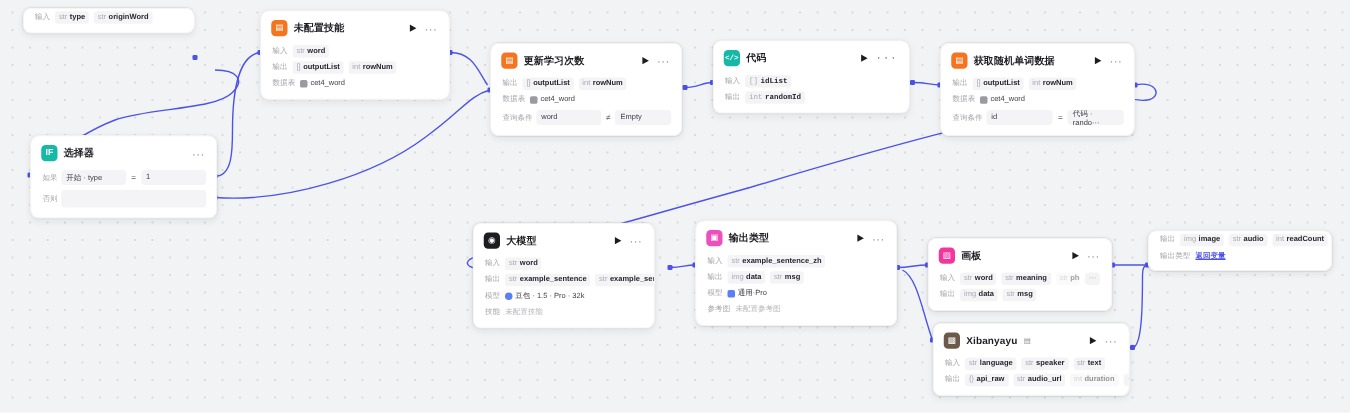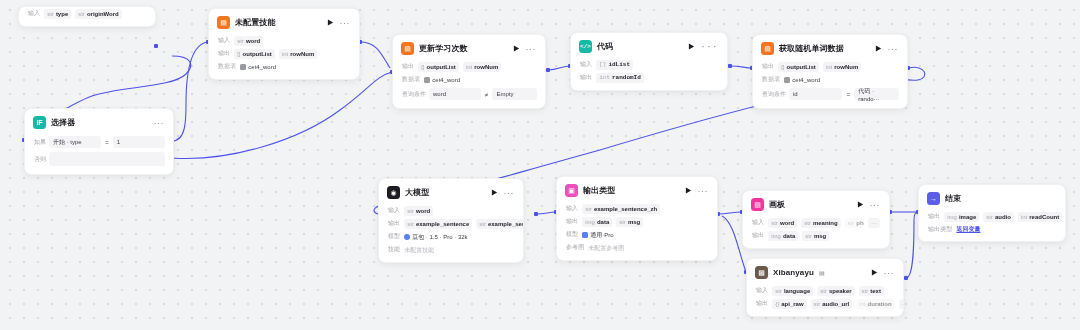--- a/index.html
+++ b/index.html
@@ -527,24 +527,20 @@
         </span>
       <span class="chip" style="opacity:0.5">
           <span class="ty">int</span>
           <span>duration</span>
         </span>
       <span class="more-pill">···</span>
     </div>
   </div>
 
   <div class="node" style="left:918px; top:184px; width:148px;">
-    <div class="node-head">
-      <span class="node-ico" style="background:#5b5fe8">→</span>
-      <span class="node-title">结束</span>
-    </div>
     <div class="row">
       <span class="row-label">输出</span>
       <span class="chip">
           <span class="ty">img</span>
           <span>image</span>
         </span>
       <span class="chip">
           <span class="ty">str</span>
           <span>audio</span>
         </span>

